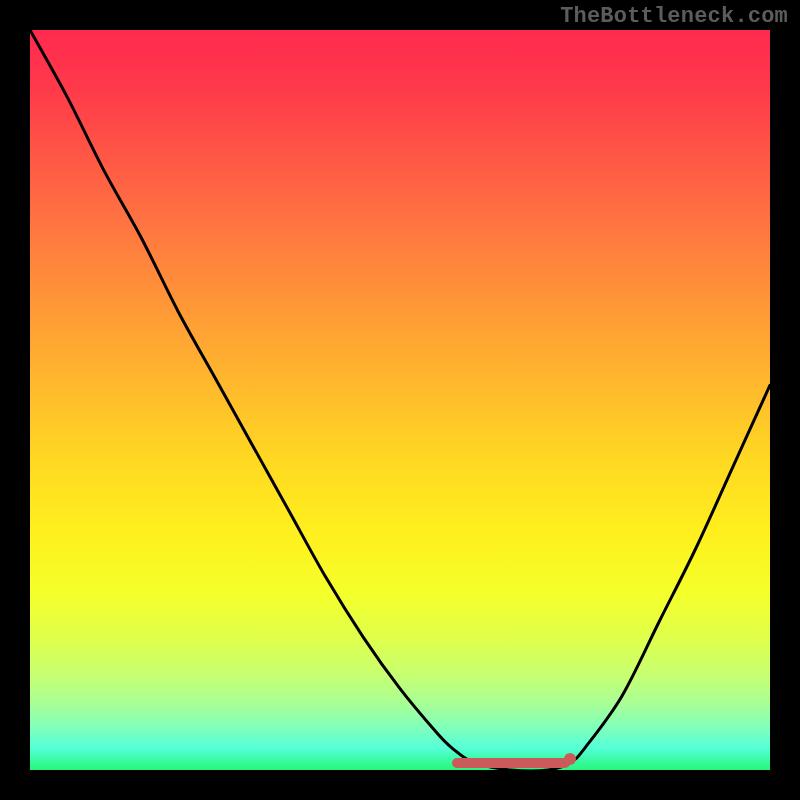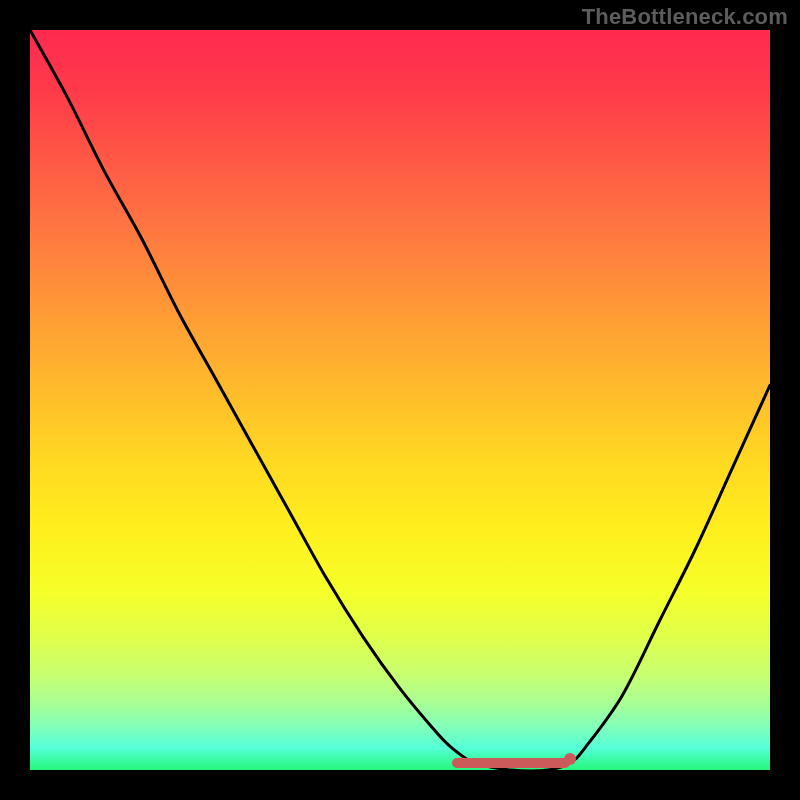--- a/index.html
+++ b/index.html
@@ -7,21 +7,21 @@
   .stage {
     position: relative;
     width: 800px;
     height: 800px;
     background: #000;
   }
   .watermark {
     position: absolute;
     top: 4px;
     right: 12px;
-    font-family: Liberation Sans, sans-serif;
+    font-family: Liberation Mono, monospace;
     font-size: 22px;
     font-weight: bold;
     color: #5c5c5c;
     letter-spacing: 0.2px;
     z-index: 10;
   }
   .plot {
     position: absolute;
     left: 30px;
     top: 30px;

